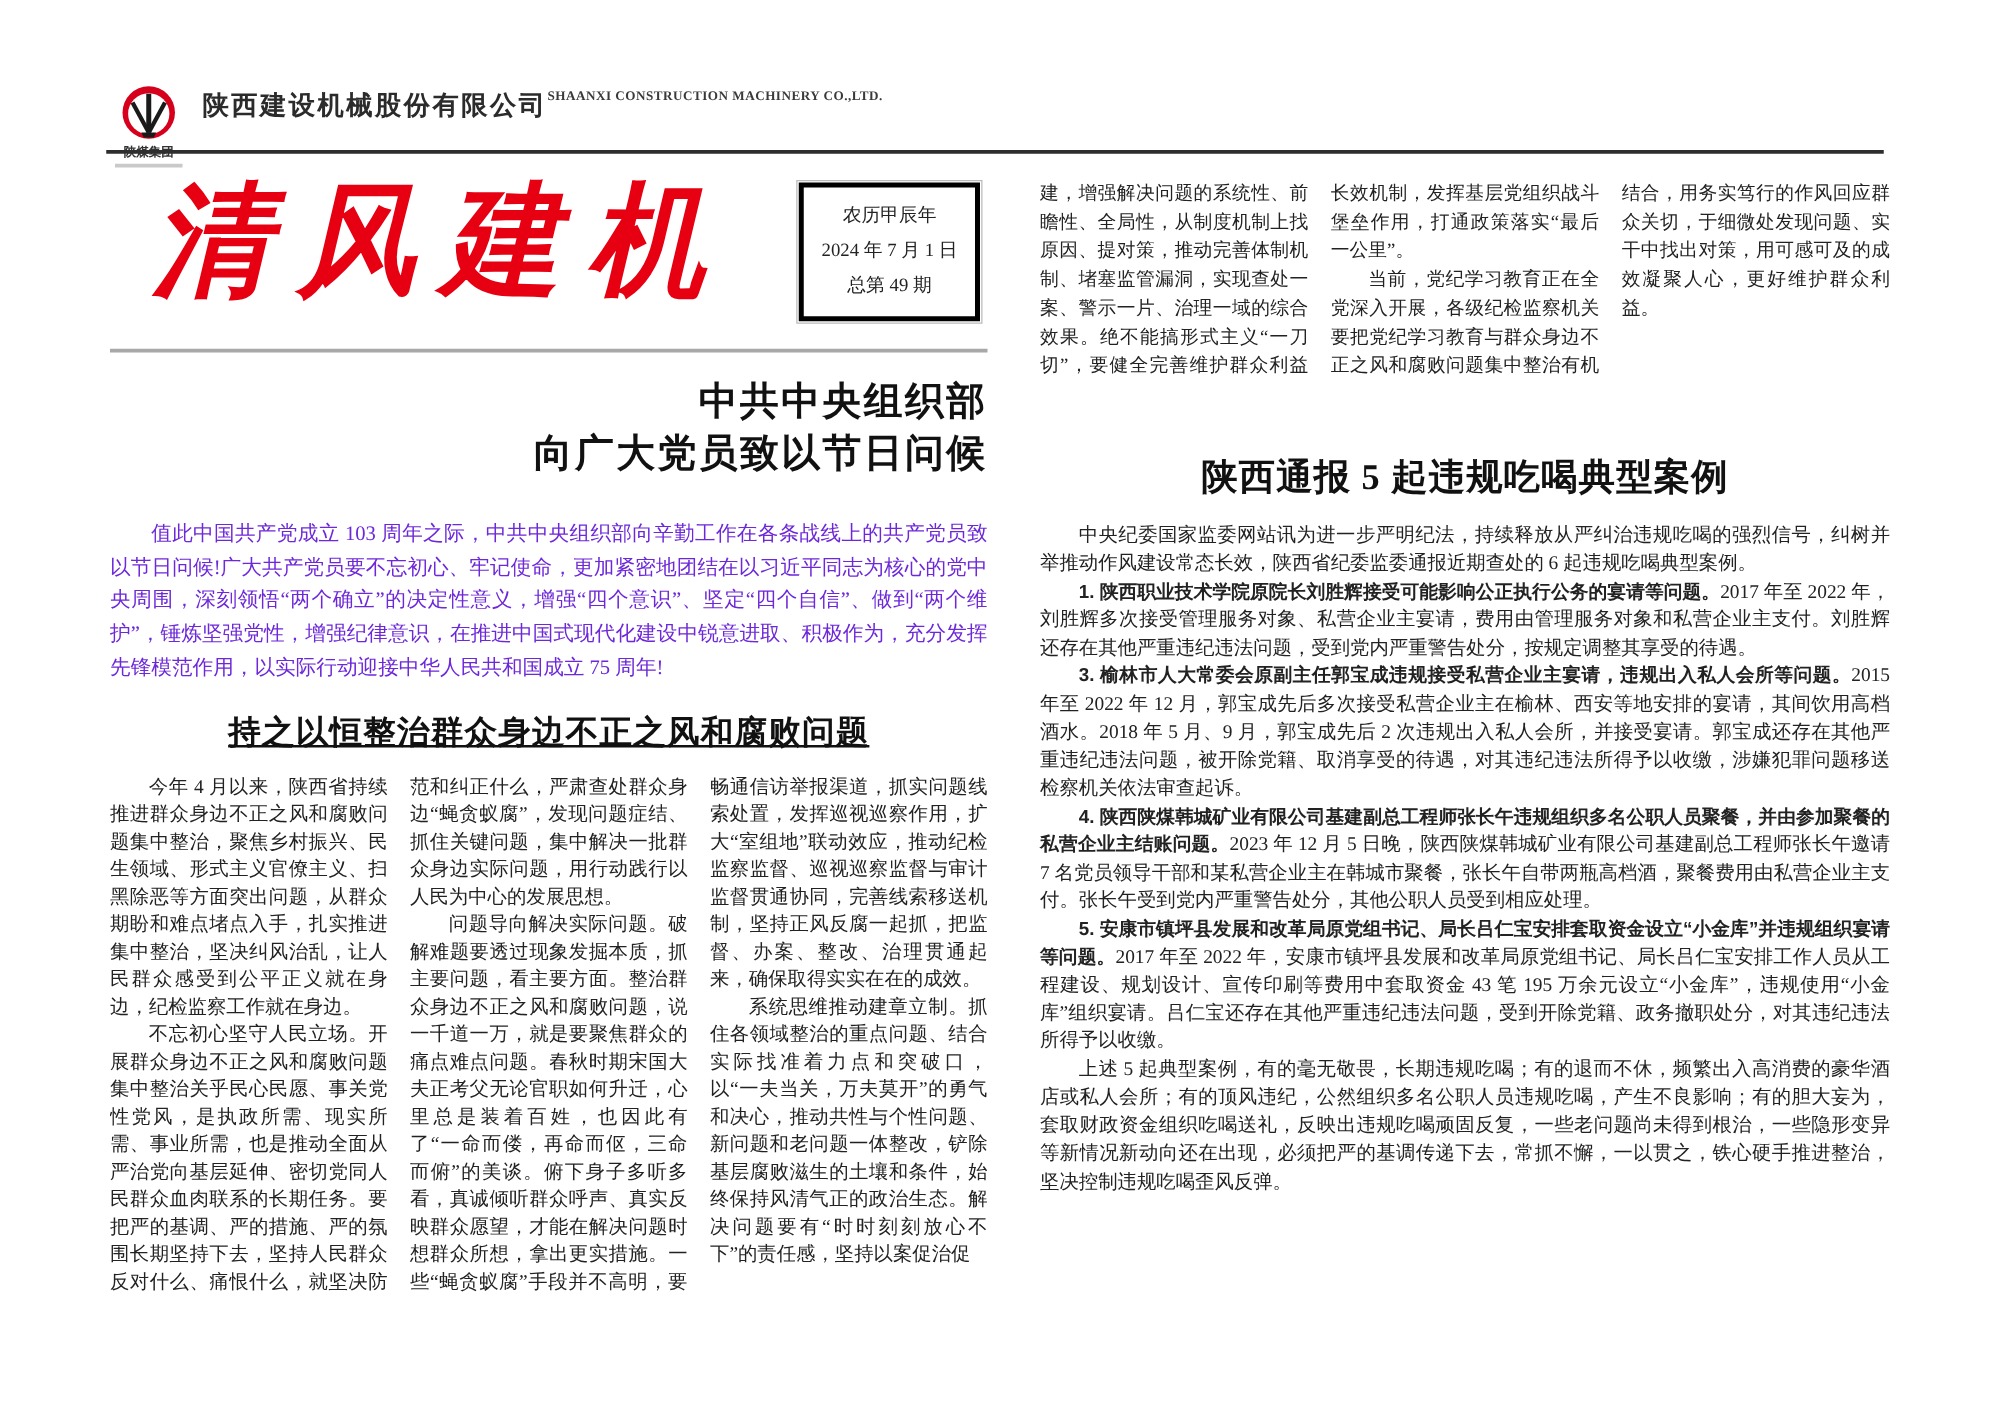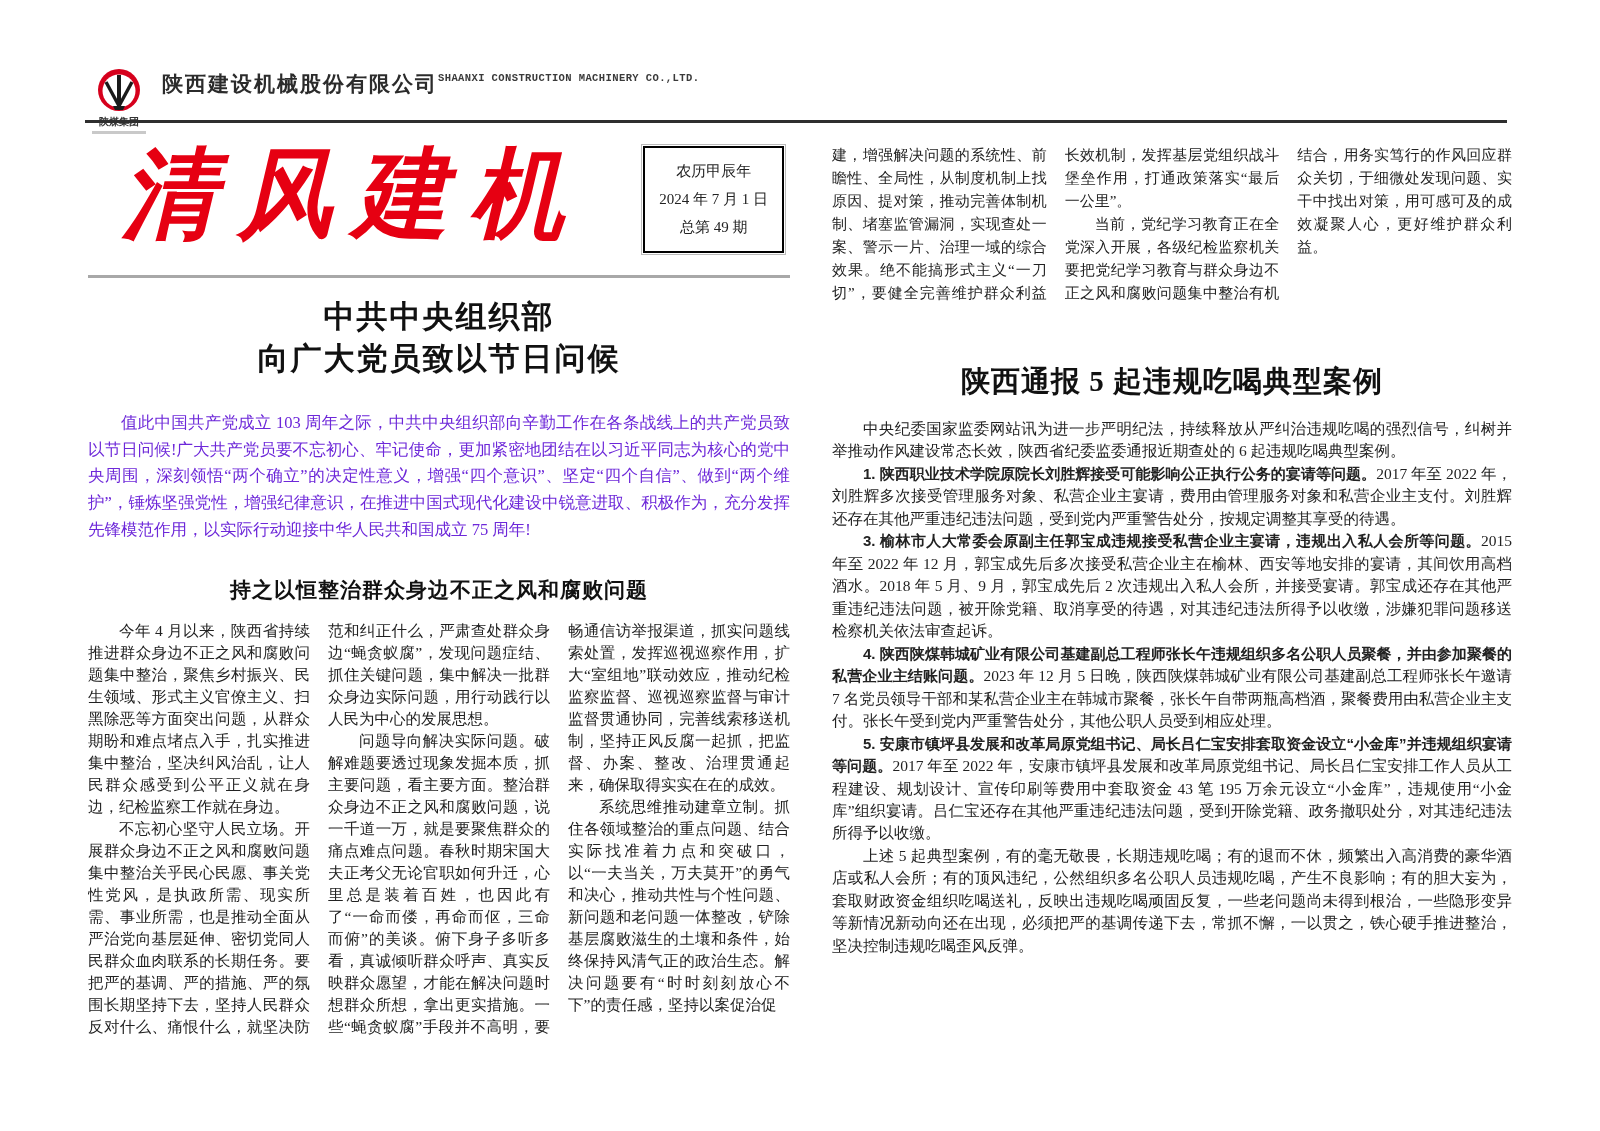--- a/index.html
+++ b/index.html
@@ -6,40 +6,40 @@
   .page{position:relative;width:1600px;height:1131px;background:#fff;overflow:hidden;
         font-family:"Liberation Serif","DejaVu Serif",serif;color:#1e1e1e;}
   
   .header{position:absolute;top:68px;left:88px;display:flex;align-items:flex-start;gap:12px;}
   .logo-wrap{display:flex;flex-direction:column;align-items:center;width:62px;}
   .logo-svg{width:44px;height:44px;display:block;}
   .logo-caption{font-family:"Liberation Sans",sans-serif;font-size:10px;font-weight:bold;color:#333;margin-top:3px;white-space:nowrap;}
   .logo-underline{width:54px;height:3px;background:#c9c9c9;margin-top:2px;}
   .company{display:flex;flex-direction:row;justify-content:center;padding-top:2px;}
   .company-cn{font-family:"Liberation Sans",sans-serif;font-weight:bold;font-size:21px;color:#2b2b2b;letter-spacing:2px;}
-  .company-en{font-family:Liberation Mono, monospace;font-weight:bold;font-size:10.5px;color:#3a3a3a;letter-spacing:.4px;margin-top:2px;text-align:right;}
+  .company-en{font-family:Liberation Serif, serif;font-weight:bold;font-size:10.5px;color:#3a3a3a;letter-spacing:.4px;margin-top:2px;text-align:right;}
   .header-rule{position:absolute;top:120px;left:85px;width:1422px;border-top:3px solid #2e2e2e;}
   
   .content{position:absolute;top:138px;left:88px;width:1424px;display:flex;gap:42px;}
   .half-left{width:702px;}
   .half-right{width:680px;}
   
   .masthead-row{display:flex;align-items:flex-start;justify-content:space-between;margin-top:8px;padding:0 6px 0 34px;}
   .masthead-title{font-size:94px;line-height:1;color:#e60012;font-weight:900;font-style:italic;
                   letter-spacing:22px;font-family:"DejaVu Serif","Liberation Serif",serif;
                   transform:scaleY(1.05);white-space:nowrap;}
-  .date-box{border:2px solid #000000;outline:1px solid #bbb;outline-offset:1px;padding:10px 14px;text-align:center;
+  .date-box{border:4px solid #000000;outline:1px solid #bbb;outline-offset:1px;padding:10px 14px;text-align:center;
             font-size:15px;line-height:1.85;color:#222;white-space:nowrap;}
   .gray-rule{height:3px;background:#a8a8a8;margin-top:22px;}
   
-  .a1-title{margin-top:18px;text-align:center;font-weight:bold;font-size:31px;line-height:1.35;color:#111;
+  .a1-title{margin-top:18px;text-align:right;font-weight:bold;font-size:31px;line-height:1.35;color:#111;
             font-family:"Liberation Serif","DejaVu Serif",serif;letter-spacing:2px;}
   .a1-body{margin-top:30px;font-size:16.5px;line-height:1.62;text-align:justify;color:#6d28d9;}
   .a1-body p{margin:0;text-indent:2em;}
-  .a2-title{margin-top:32px;text-align:center;font-weight:bold;font-size:21px;color:#111;letter-spacing:1px;white-space:nowrap;}
+  .a2-title{margin-top:20px;text-align:center;font-weight:bold;font-size:26px;color:#111;letter-spacing:1px;white-space:nowrap;text-decoration:underline;}
   .a2-cols{margin-top:16px;column-count:3;column-gap:18px;height:432px;overflow:hidden;
            font-size:15.5px;line-height:1.42;text-align:justify;color:#222;}
   .a2-cols p{margin:0;text-indent:2em;}
   
   .cont-cols{margin-top:6px;column-count:3;column-gap:18px;height:172px;overflow:hidden;
              font-size:15px;line-height:1.53;text-align:justify;color:#222;}
   .cont-cols p{margin:0;text-indent:2em;}
   .cont-cols p.noindent{text-indent:0;}
   .r-title{margin-top:46px;text-align:center;font-weight:bold;font-size:29px;color:#111;letter-spacing:1px;white-space:nowrap;}
   .r-body{margin-top:16px;font-size:15.5px;line-height:1.45;text-align:justify;color:#222;}

